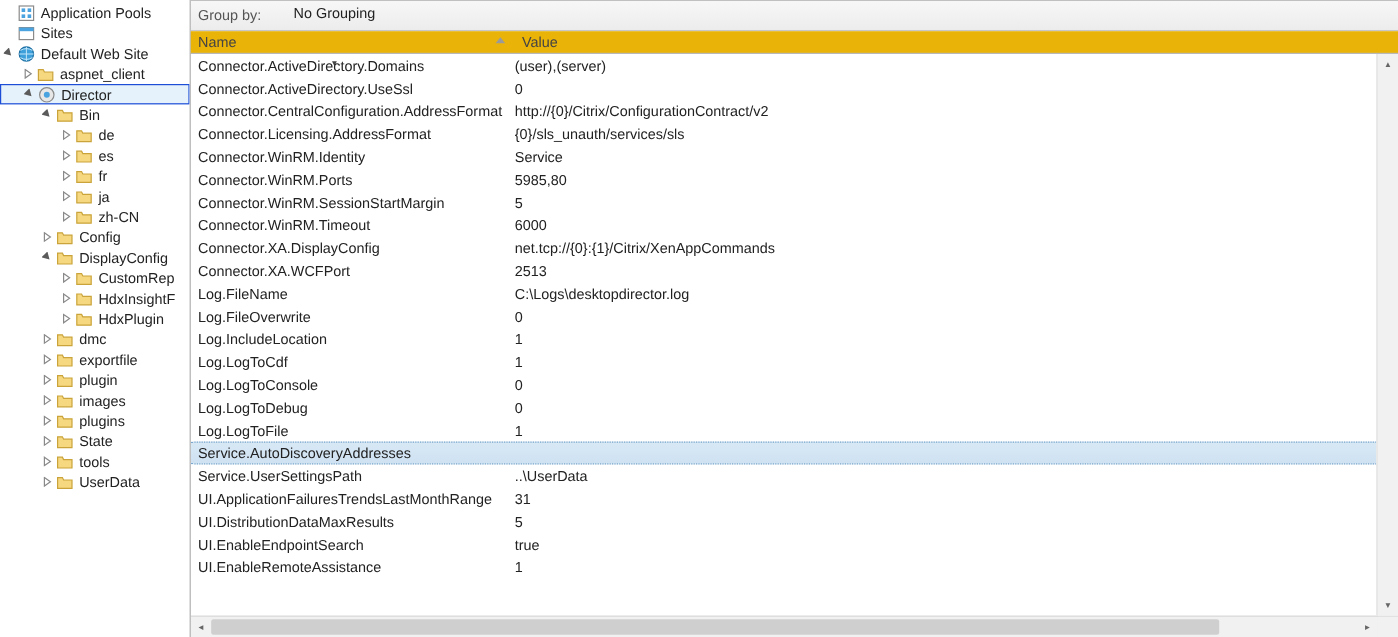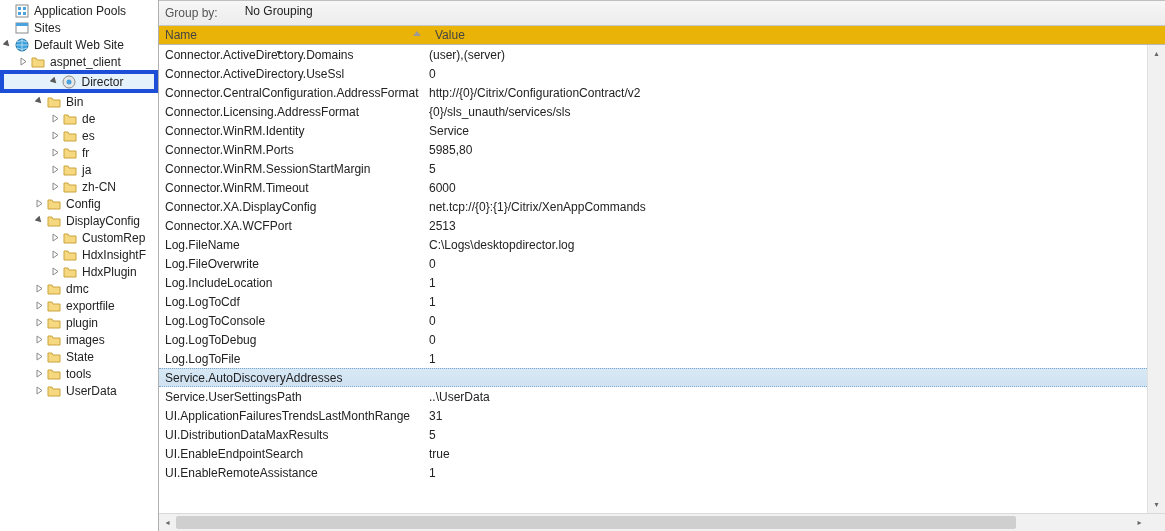--- a/index.html
+++ b/index.html
@@ -33,23 +33,22 @@
   }
   .tree-row {
     display: flex;
     align-items: center;
     height: 17px;
     white-space: nowrap;
     padding-right: 2px;
   }
   .tree-row.selected {
     background: #e5f2fb;
-    border: 4px solid #1d4ed8;
+    border: 1px solid #1d4ed8;
     height: 15px;
-    justify-content: center;
   }
   .expander {
     width: 11px;
     height: 11px;
     display: inline-flex;
     align-items: center;
     justify-content: center;
     color: #6b6b6b;
     font-size: 10px;
     margin-right: 1px;
@@ -480,20 +479,33 @@
         <span class="expander">
             <svg width="9" height="9">
               <path d="M2 1 L7 4.5 L2 8 Z" fill="none" stroke="#8a8a8a"></path>
             </svg>
           </span>
         <span class="node-icon">
             <svg width="16" height="16">
               <path d="M2 4h4l1 2h7v7H2z" fill="#f6d881" stroke="#caa43a"></path>
             </svg>
           </span>
+        <span class="node-label">plugins</span>
+      </div>
+      <div class="tree-row" style="padding-left:34px">
+        <span class="expander">
+            <svg width="9" height="9">
+              <path d="M2 1 L7 4.5 L2 8 Z" fill="none" stroke="#8a8a8a"></path>
+            </svg>
+          </span>
+        <span class="node-icon">
+            <svg width="16" height="16">
+              <path d="M2 4h4l1 2h7v7H2z" fill="#f6d881" stroke="#caa43a"></path>
+            </svg>
+          </span>
         <span class="node-label">State</span>
       </div>
       <div class="tree-row" style="padding-left:34px">
         <span class="expander">
             <svg width="9" height="9">
               <path d="M2 1 L7 4.5 L2 8 Z" fill="none" stroke="#8a8a8a"></path>
             </svg>
           </span>
         <span class="node-icon">
             <svg width="16" height="16">

